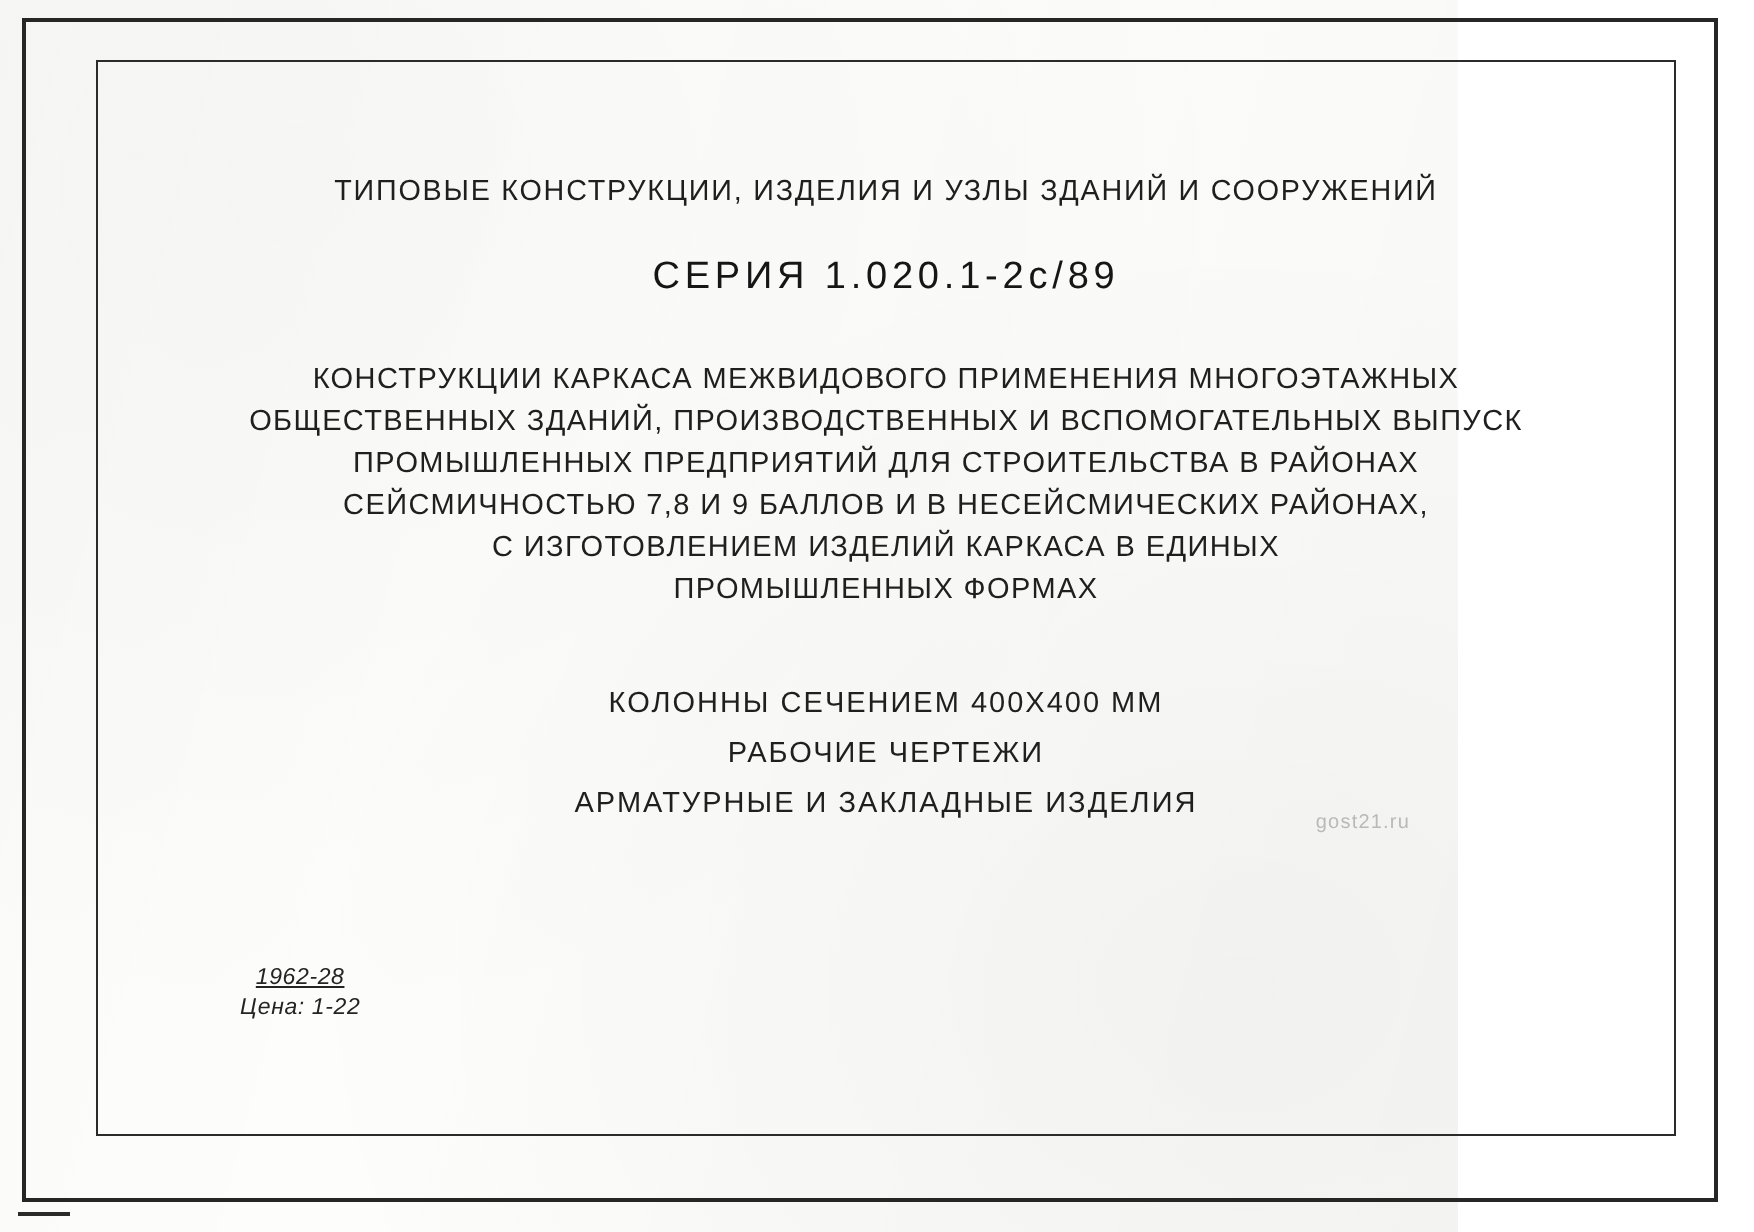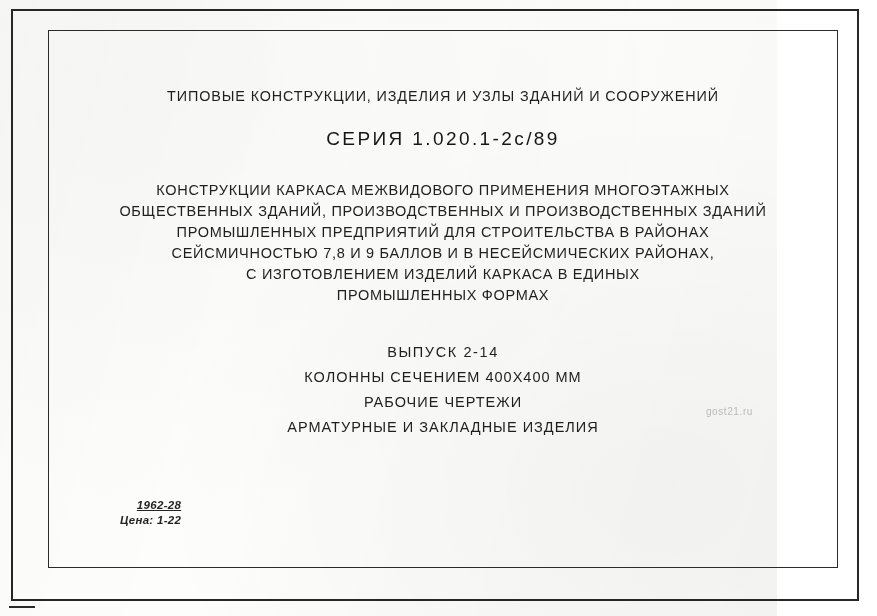--- a/index.html
+++ b/index.html
@@ -13,21 +13,20 @@
     overflow: hidden;
     font-family: "Liberation Sans", sans-serif;
     color: #1a1a1a;
   }
 
   #page {
     position: relative;
     width: 729px;
     height: 616px;
     background: #fdfdfb;
-    padding-left: 48px;
   }
 
   
   #paper-noise {
     position: absolute;
     inset: 0;
     background:
       radial-gradient(ellipse at 20% 15%, rgba(0,0,0,0.025), rgba(0,0,0,0) 60%),
       radial-gradient(ellipse at 85% 80%, rgba(0,0,0,0.03), rgba(0,0,0,0) 55%),
       linear-gradient(105deg, rgba(0,0,0,0.015) 0%, rgba(0,0,0,0) 35%, rgba(0,0,0,0.02) 100%);
@@ -114,28 +113,27 @@
     color: #1f1f1f;
   }
   #issue-block .issue-no {
     letter-spacing: 1.6px;
   }
 
   
   #stamp {
     position: absolute;
     left: 72px;
-    bottom: 40px;
-    text-align: right;
+    bottom: 56px;
+    text-align: center;
     font-style: italic;
     font-size: 11.5px;
     line-height: 1.32;
     color: #242424;
     letter-spacing: 0.3px;
-    font-weight: bold;
   }
   #stamp .code {
     text-decoration: underline;
   }
 
   
   #watermark {
     position: absolute;
     right: 24px;
     top: 406px;
@@ -156,29 +154,28 @@
   <div id="inner-frame"></div>
 
   <div id="title-block">
 
     <div class="line" id="series-header">ТИПОВЫЕ КОНСТРУКЦИИ, ИЗДЕЛИЯ И УЗЛЫ ЗДАНИЙ И СООРУЖЕНИЙ</div>
 
     <div class="line" id="series-number">СЕРИЯ 1.020.1-2с/89</div>
 
     <div id="description">
       <span class="line">КОНСТРУКЦИИ КАРКАСА МЕЖВИДОВОГО ПРИМЕНЕНИЯ МНОГОЭТАЖНЫХ</span>
-      <span class="line">ОБЩЕСТВЕННЫХ ЗДАНИЙ, ПРОИЗВОДСТВЕННЫХ И ПРОИЗВОДСТВЕННЫХ ЗДАНИЙ</span>
+      <span class="line">ОБЩЕСТВЕННЫХ ЗДАНИЙ, ПРОИЗВОДСТВЕННЫХ И ВСПОМОГАТЕЛЬНЫХ ВЫПУСК</span>
       <span class="line">ПРОМЫШЛЕННЫХ ПРЕДПРИЯТИЙ ДЛЯ СТРОИТЕЛЬСТВА В РАЙОНАХ</span>
       <span class="line">СЕЙСМИЧНОСТЬЮ 7,8 И 9 БАЛЛОВ И В НЕСЕЙСМИЧЕСКИХ РАЙОНАХ,</span>
       <span class="line">С ИЗГОТОВЛЕНИЕМ ИЗДЕЛИЙ КАРКАСА В ЕДИНЫХ</span>
       <span class="line">ПРОМЫШЛЕННЫХ ФОРМАХ</span>
     </div>
 
     <div id="issue-block">
-      <span class="line issue-no">ВЫПУСК 2-14</span>
       <span class="line">КОЛОННЫ СЕЧЕНИЕМ 400Х400 ММ</span>
       <span class="line">РАБОЧИЕ ЧЕРТЕЖИ</span>
       <span class="line">АРМАТУРНЫЕ И ЗАКЛАДНЫЕ ИЗДЕЛИЯ</span>
     </div>
 
     <div id="stamp">
       <div class="code">1962-28</div>
       <div>Цена: 1-22</div>
     </div>
 

